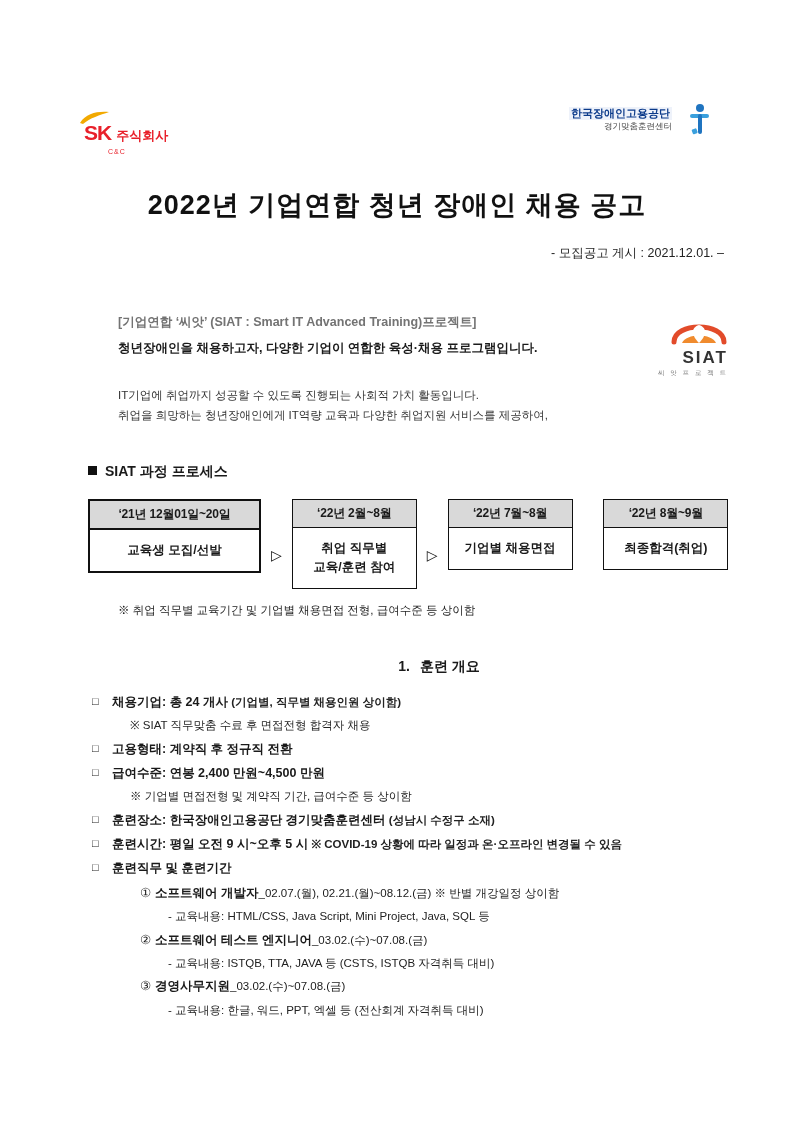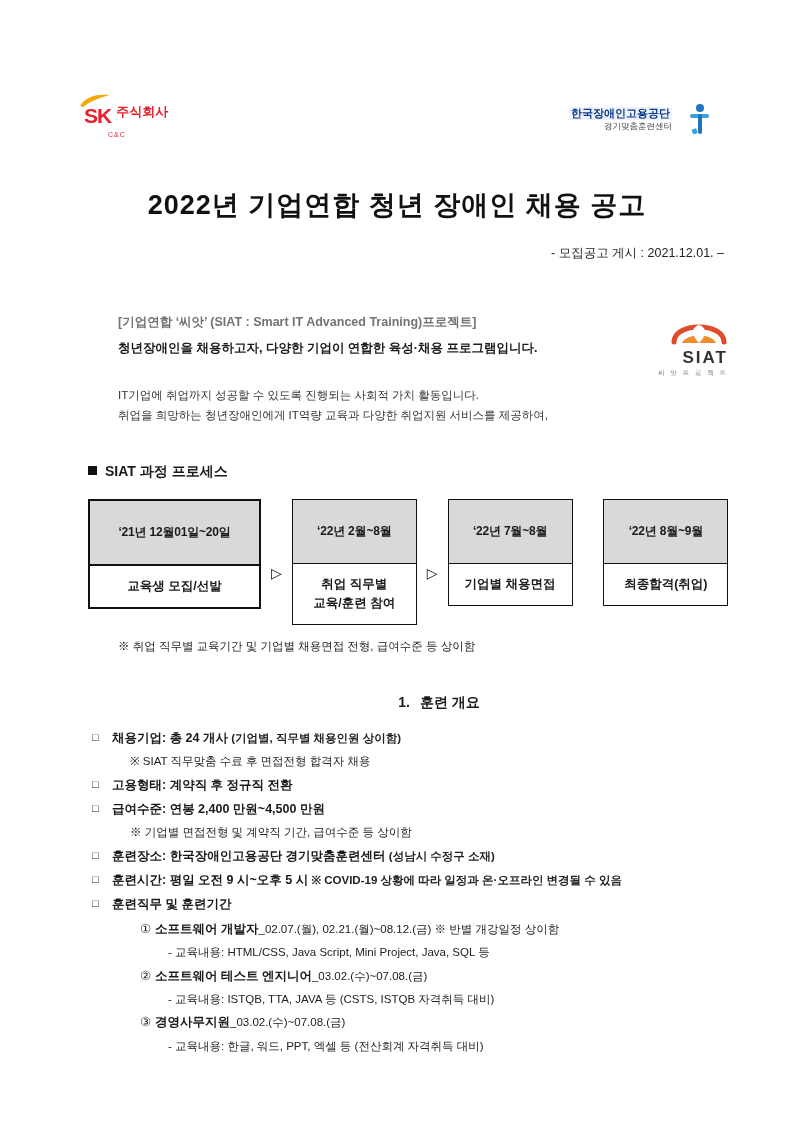--- a/index.html
+++ b/index.html
@@ -25,23 +25,23 @@
 
   
   .logo-row {
     position: relative;
     height: 70px;
     margin-top: 95px;
   }
   .sk-logo {
     position: absolute;
     left: 84px;
-    top: 10px;
+    top: 27px;
     display: flex;
-    align-items: flex-start;
+    align-items: flex-end;
     gap: 5px;
   }
   .sk-mark {
     font-weight: bold;
     font-size: 21px;
     color: #e8202a;
     letter-spacing: -1px;
     line-height: 1;
     position: relative;
   }
@@ -186,21 +186,21 @@
   .pbox {
     width: 125px;
     text-align: center;
   }
   .pbox.wide { width: 173px; }
   .pbox .top {
     border: 1px solid #111;
     background: #d9d9d9;
     font-size: 12px;
     font-weight: bold;
-    padding: 23px 0;
+    padding: 5px 0;
     letter-spacing: -0.2px;
   }
   .pbox .bot {
     border: 1px solid #111;
     border-top: none;
     font-size: 12.5px;
     font-weight: bold;
     padding: 11px 0;
     min-height: 36px;
     box-sizing: border-box;

